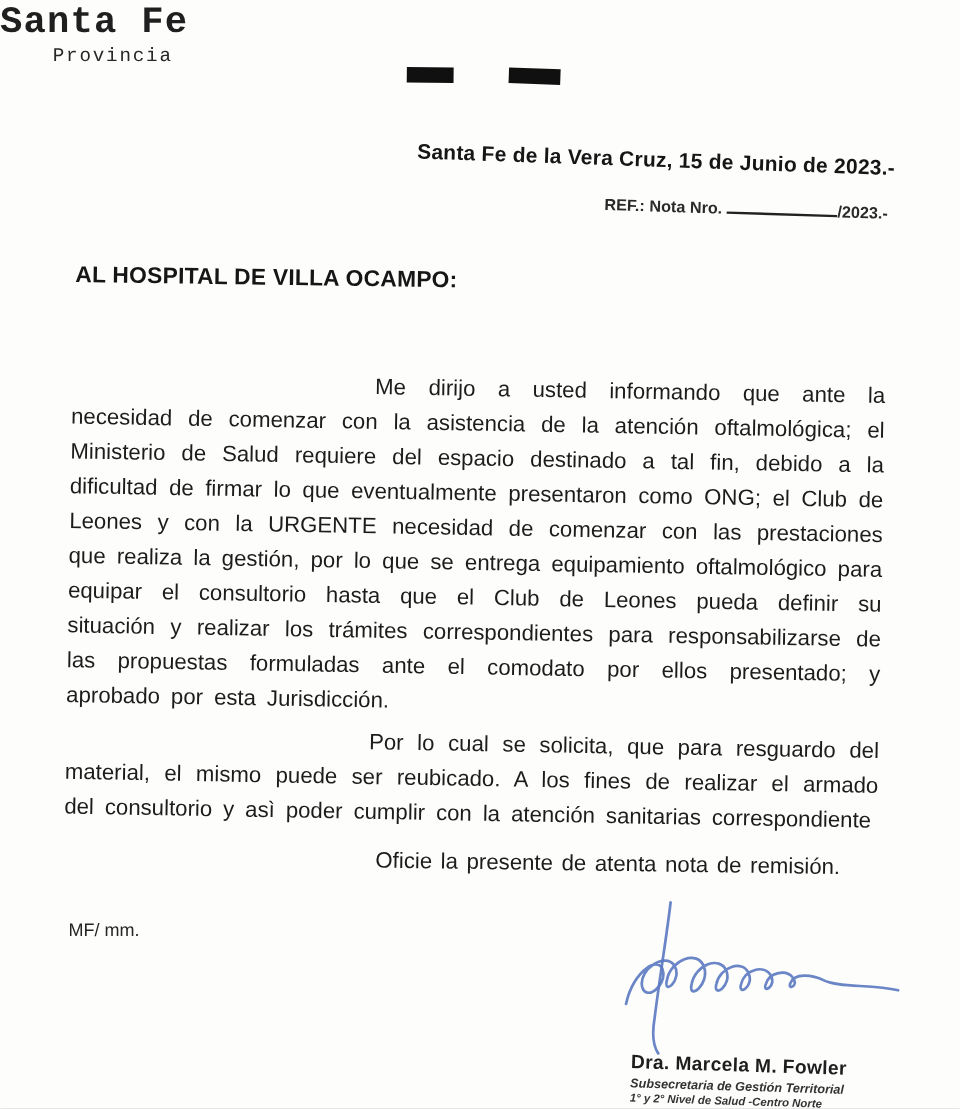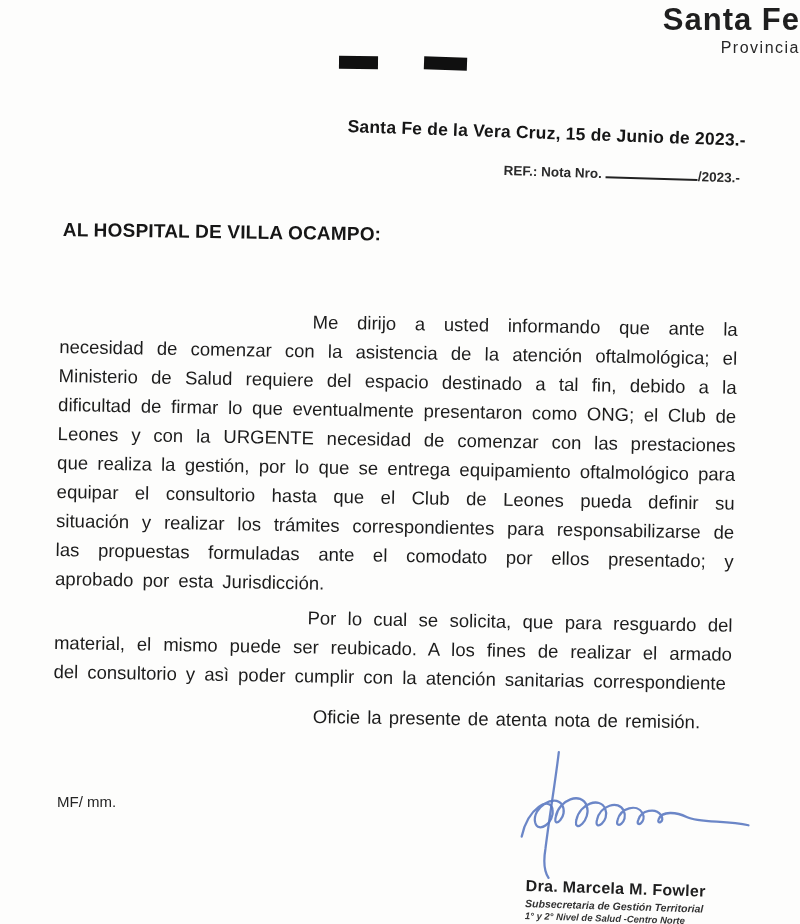--- a/index.html
+++ b/index.html
@@ -8,21 +8,21 @@
     width:800px;height:924px;
     margin:0 auto;
     background:#fdfdfc;
     font-family:"Liberation Sans",sans-serif;
     color:#1b1b1b;
     overflow:hidden;
     box-shadow:0 0 6px rgba(0,0,0,.25);
   }
 
   
-  .logo{position:absolute;top:2px;left:0;width:100%;text-align:right;}
+  .logo{position:absolute;top:2px;left:0;width:100%;text-align:left;font-family:Liberation Mono, monospace;}
   .logo-title{font-size:31px;font-weight:700;letter-spacing:1px;color:#1f1f1f;}
   .logo-subtitle{font-size:16px;font-weight:500;letter-spacing:1.5px;color:#272727;margin-top:1px;margin-left:44px;}
   .bar{position:absolute;background:#101010;height:13px;}
   .bar-left{left:339px;top:56px;width:39px;transform:rotate(.6deg);}
   .bar-right{left:424px;top:57px;width:43px;transform:rotate(2deg);}
 
   
   .dateline{
     position:absolute;left:348px;top:116px;
     font-size:17.5px;font-weight:700;letter-spacing:.2px;color:#161616;
@@ -54,21 +54,21 @@
     word-spacing:4px;color:#1c1c1c;
   }
   .para + .para{margin-top:6px;}
 
   .closing{
     position:absolute;left:313px;top:706px;
     font-size:18.5px;word-spacing:2px;color:#1c1c1c;
     transform:rotate(.8deg);transform-origin:left top;white-space:nowrap;
   }
 
-  .initials{position:absolute;left:57px;top:793px;font-size:15px;color:#252525;}
+  .initials{position:absolute;left:57px;top:767px;font-size:15px;color:#252525;}
 
   
   .signature{position:absolute;left:492px;top:750px;width:280px;height:134px;}
   .signature path{fill:none;stroke-width:2.2;stroke-linecap:round;stroke-linejoin:round;opacity:.9;}
 
   .sigblock{
     position:absolute;left:526px;top:877px;color:#2b2b2b;
     transform:rotate(1.8deg);transform-origin:left top;white-space:nowrap;
   }
   .sig-name{font-size:16px;font-weight:700;letter-spacing:.3px;color:#1e1e1e;}

